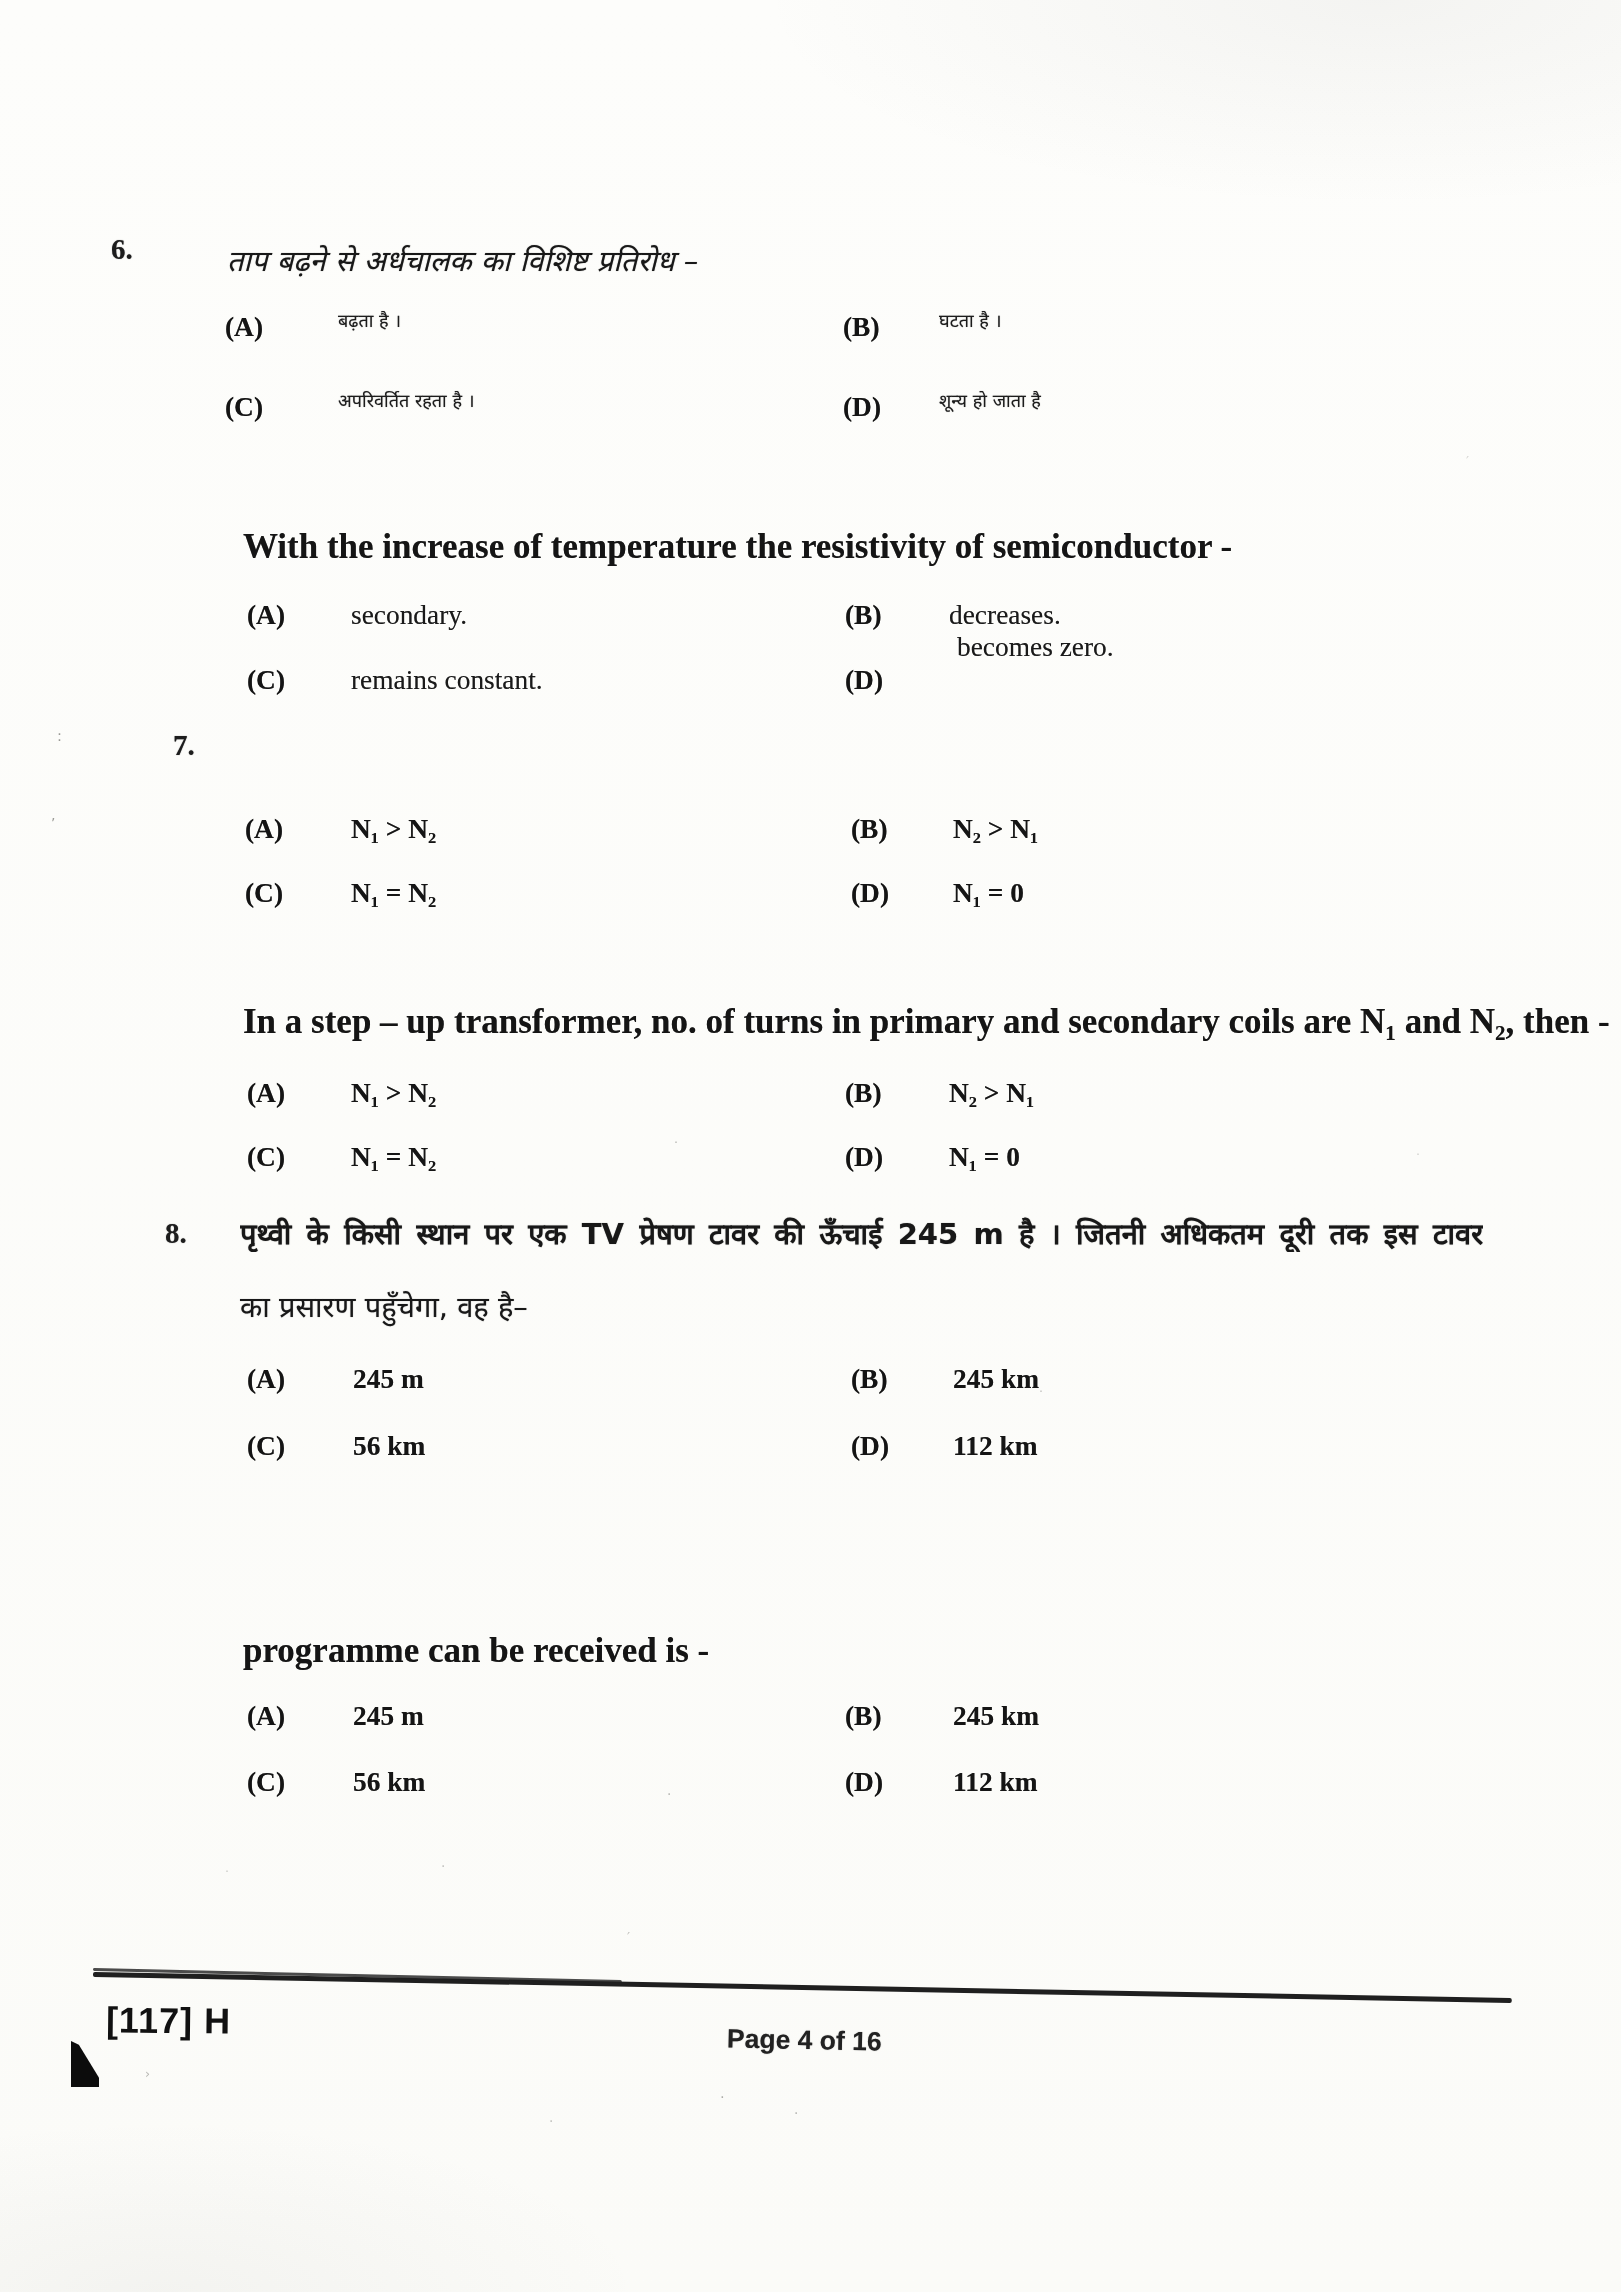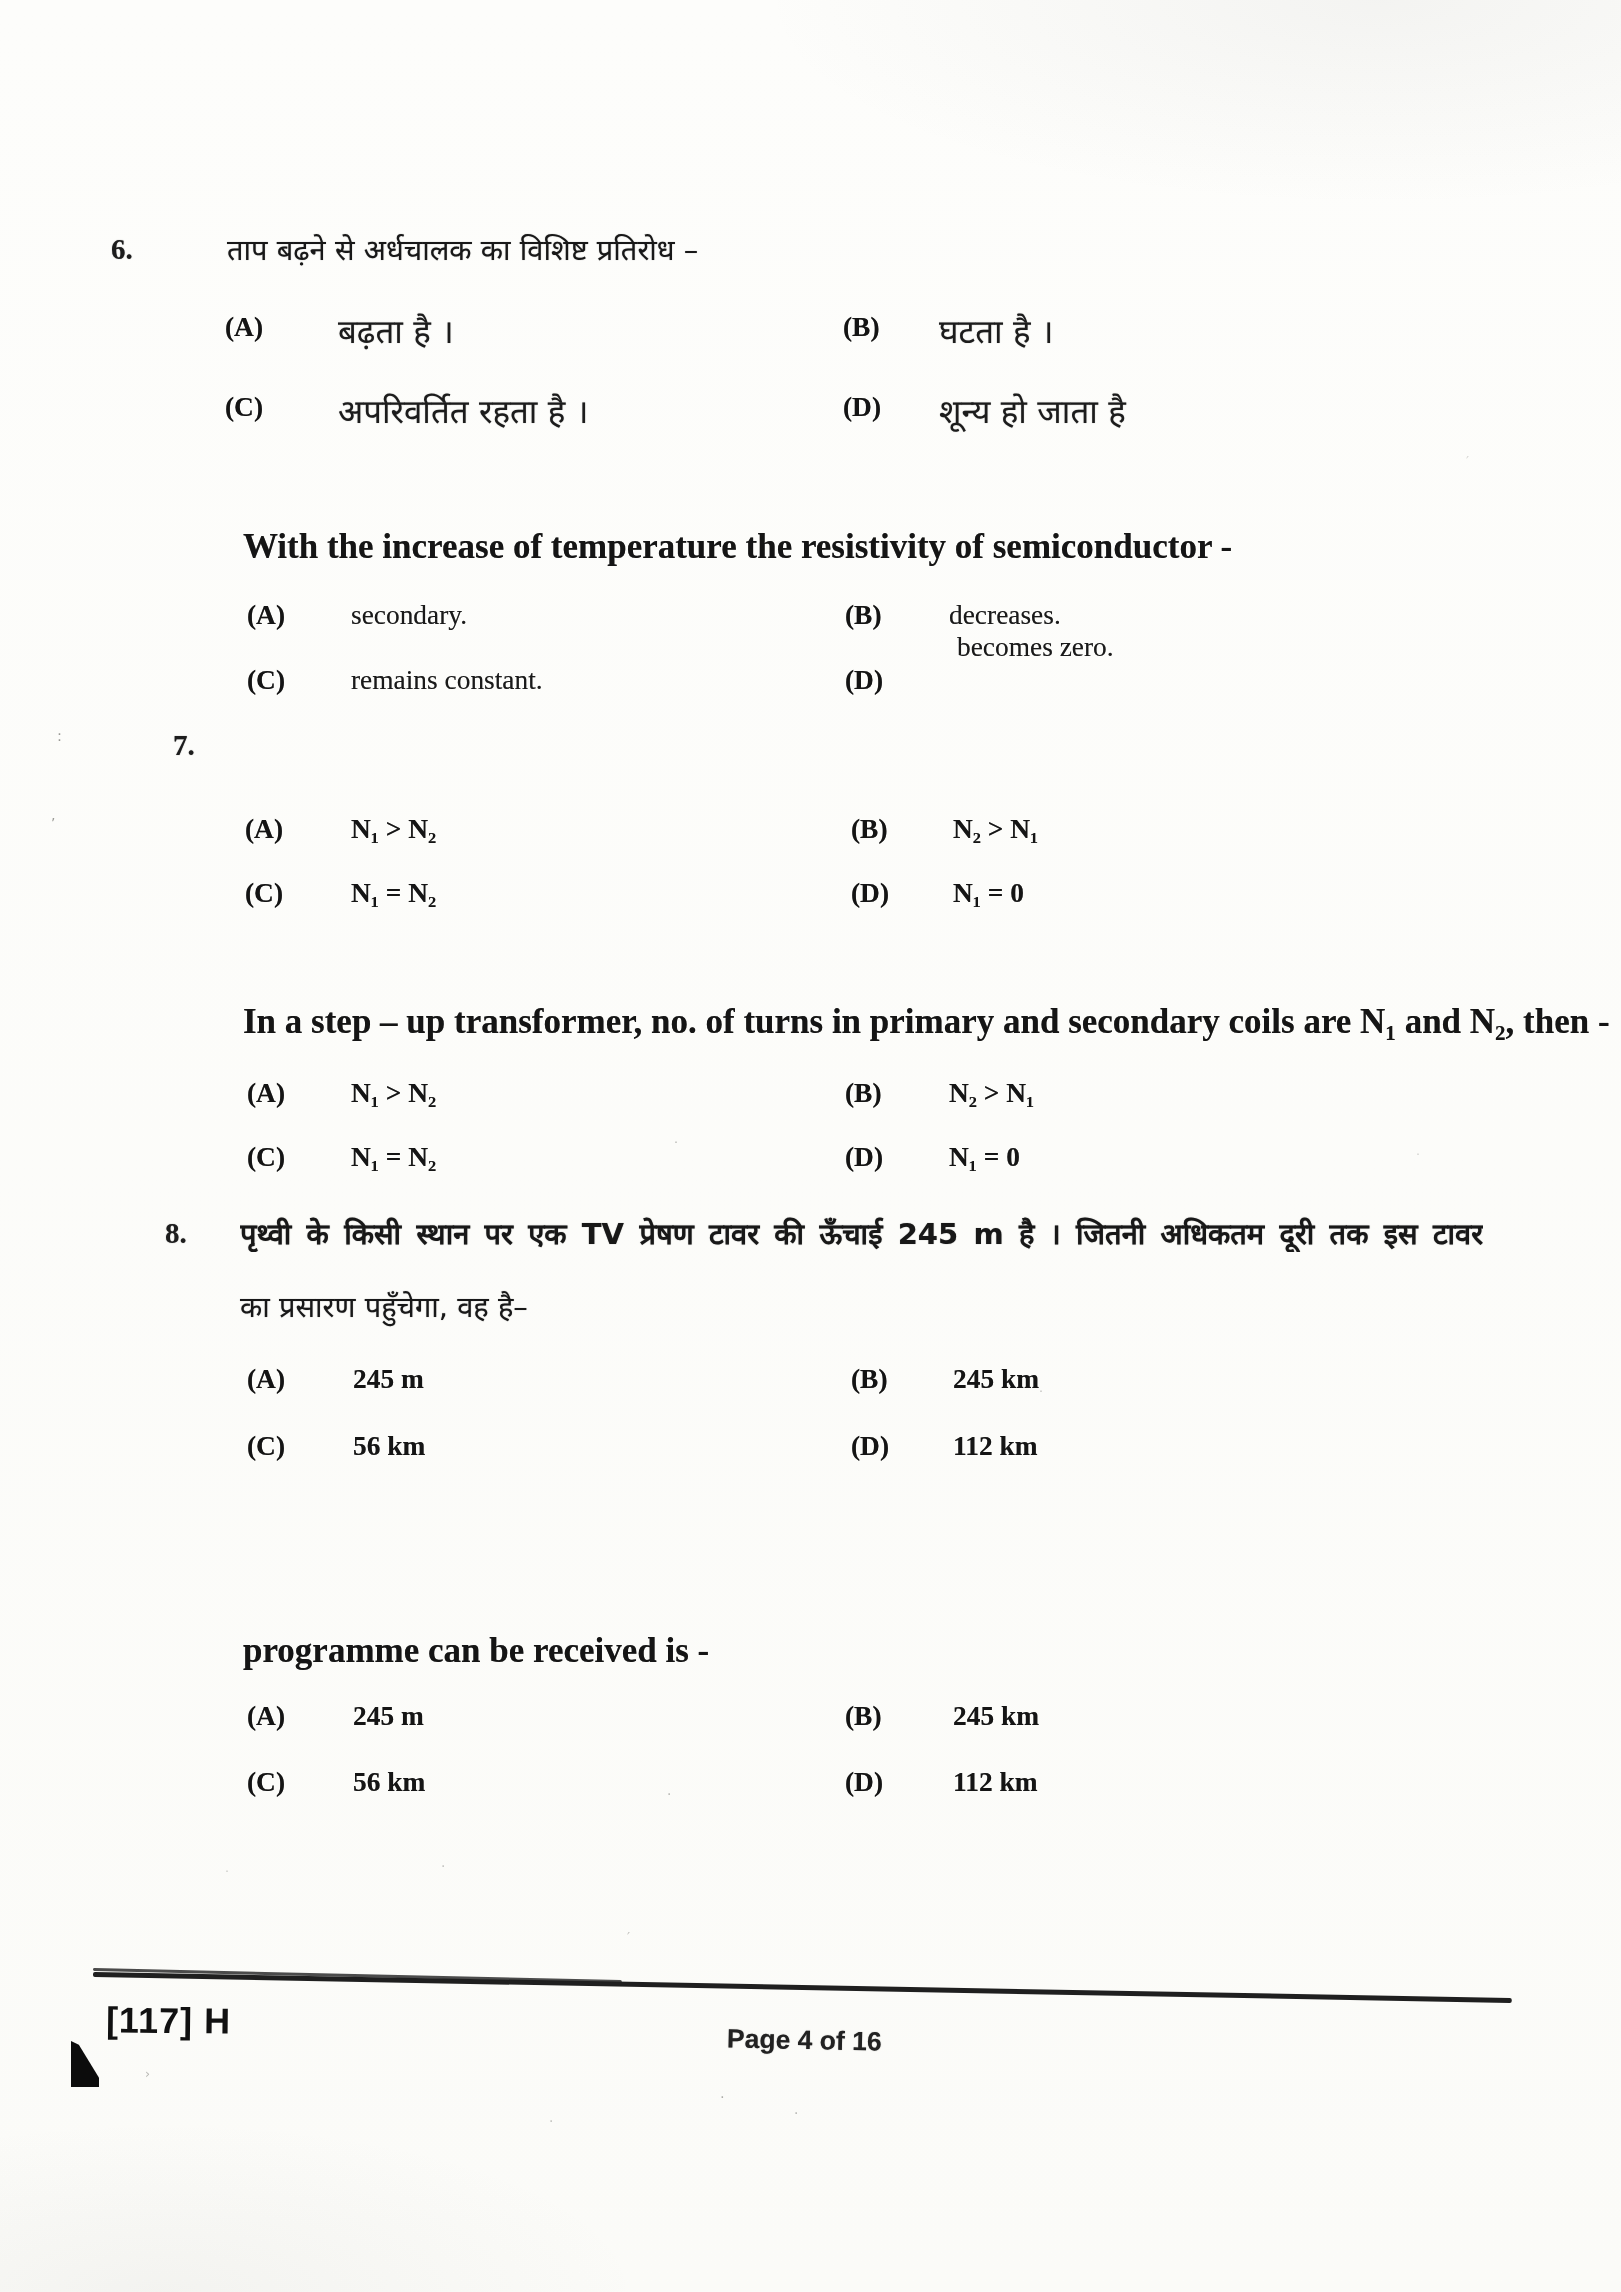--- a/index.html
+++ b/index.html
@@ -20,21 +20,21 @@
     font-weight:bold;font-size:29px;color:#1d1d1d;
     text-shadow:0 0 1px rgba(20,20,20,.55);
   }
   .hi{
     font-family:"DejaVu Sans",sans-serif;
     font-size:29px;color:#181818;
     text-shadow:0 0 1px rgba(20,20,20,.45);
   }
   .hi-opt{
     font-family:"DejaVu Sans",sans-serif;
-    font-size:33px;color:#1c1c1c;
+    font-size:18px;color:#1c1c1c;
     text-shadow:0 0 1px rgba(20,20,20,.4);
   }
   .en{
     font-family:"Liberation Serif","DejaVu Serif",serif;
     font-size:35px;font-weight:bold;color:#151515;
     text-shadow:0 0 0.5px rgba(20,20,20,.5);
   }
   .en-opt{
     font-family:"Liberation Serif","DejaVu Serif",serif;
     font-size:27.4px;color:#1a1a1a;
@@ -68,21 +68,21 @@
     clip-path:polygon(0 0,28% 8%,100% 80%,100% 100%,0 100%);
   }
   .speck{position:absolute;color:#9a9a96;font-family:"DejaVu Sans",sans-serif;}
 </style>
 </head>
 <body>
 
 <div id="page">
 
   <div class="abs qnum" style="left:111px;top:233px;">6.</div>
-  <div class="abs hi" style="left:227px;top:229px;">ताप बढ़ने से अर्धचालक का विशिष्ट प्रतिरोध –</div>
+  <div class="abs hi" style="left:227px;top:240px;font-style:italic;">ताप बढ़ने से अर्धचालक का विशिष्ट प्रतिरोध –</div>
 
   <div class="abs lbl" style="left:225px;top:312px;">(A)</div>
   <div class="abs hi-opt" style="left:338px;top:308px;">बढ़ता है ।</div>
   <div class="abs lbl" style="left:843px;top:312px;">(B)</div>
   <div class="abs hi-opt" style="left:939px;top:308px;">घटता है ।</div>
   <div class="abs lbl" style="left:225px;top:392px;">(C)</div>
   <div class="abs hi-opt" style="left:338px;top:388px;">अपरिवर्तित रहता है ।</div>
   <div class="abs lbl" style="left:843px;top:392px;">(D)</div>
   <div class="abs hi-opt" style="left:939px;top:388px;">शून्य हो जाता है</div>
 

